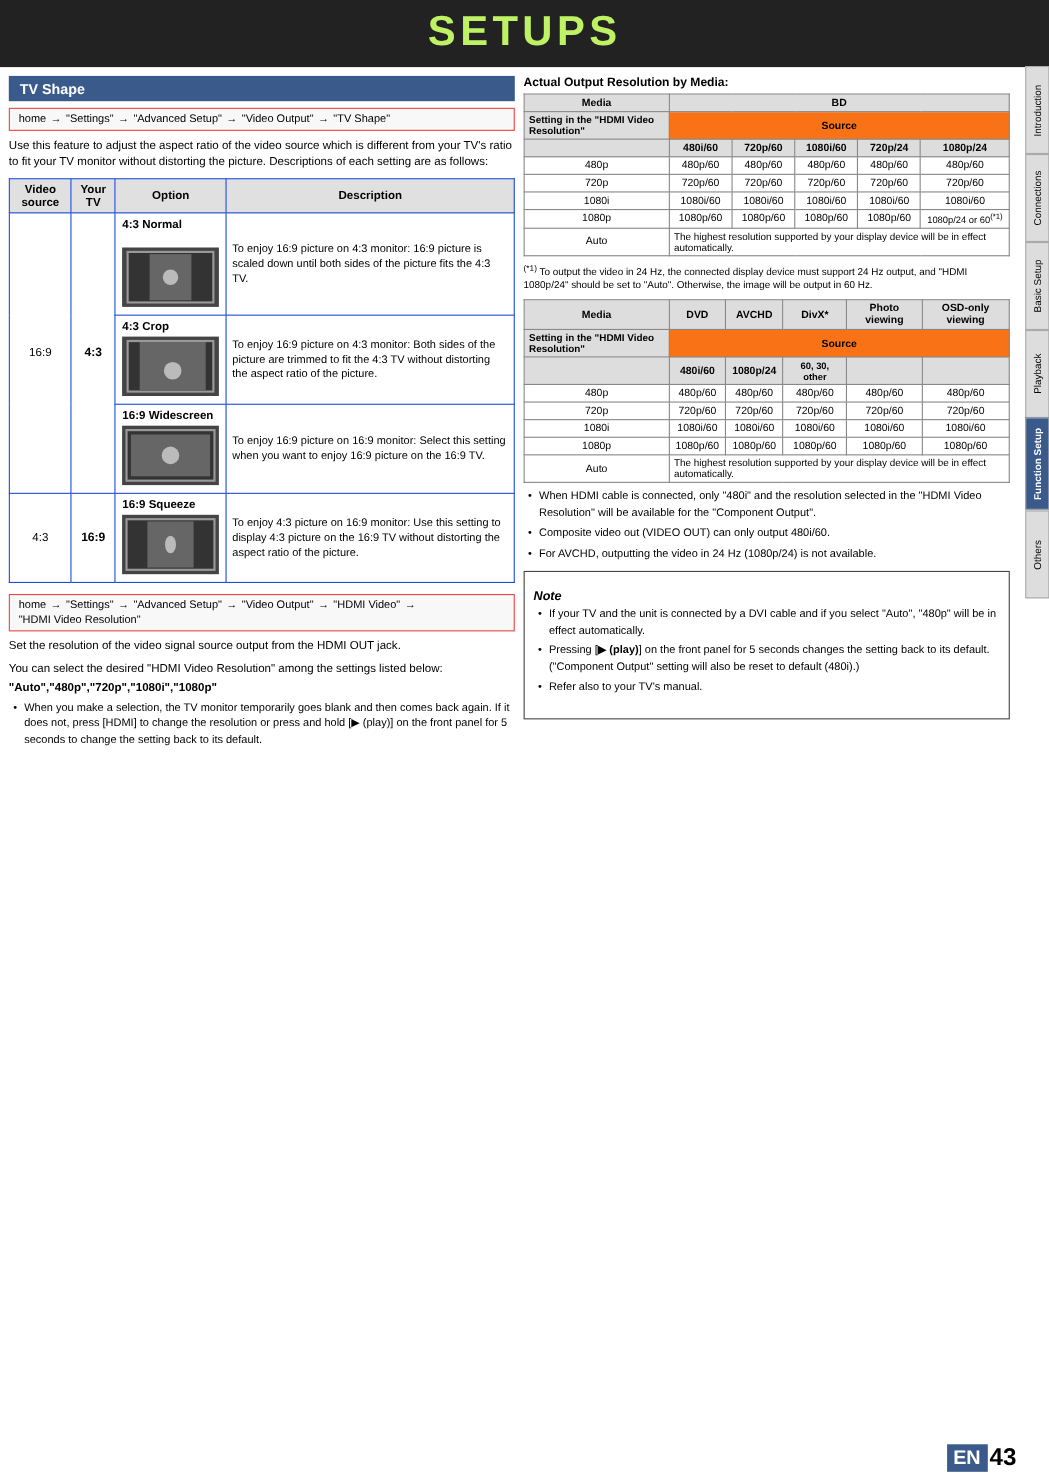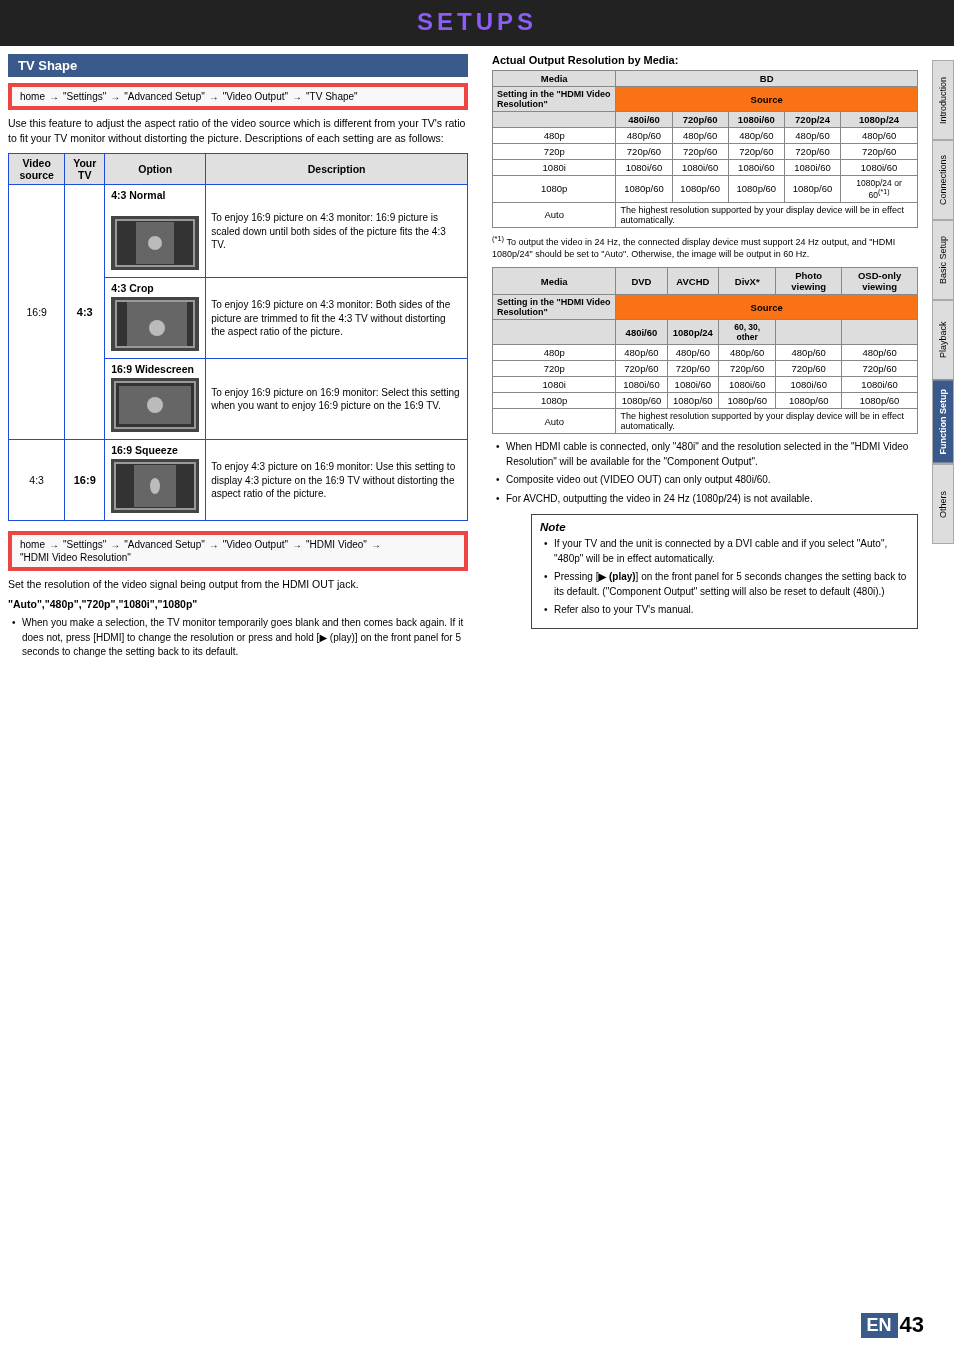--- a/index.html
+++ b/index.html
@@ -7,49 +7,49 @@
       font-family: Arial, sans-serif;
       font-size: 11px;
       background: #fff;
       width: 954px;
       min-height: 1348px;
       position: relative;
       overflow: hidden;
     }
     .page-title {
       background: #222;
-      color: #8b5cf6;
+      color: #bef264;
       text-align: center;
-      font-size: 24px;
+      font-size: 38px;
       font-weight: bold;
       letter-spacing: 4px;
       padding: 8px 0 10px;
     }
     .main-content {
       display: flex;
       padding: 8px;
-      gap: 24px;
+      gap: 8px;
     }
     .left-col {
       flex: 0 0 460px;
       max-width: 460px;
     }
     .right-col {
       flex: 1;
     }
     .section-title {
       background: #3a5a8c;
       color: #fff;
       font-weight: bold;
       font-size: 13px;
       padding: 4px 10px;
       margin-bottom: 6px;
     }
     .breadcrumb-box {
-      border: 4px solid #ef4444;
+      border: 1px solid #ef4444;
       padding: 4px 8px;
       font-size: 10px;
       margin-bottom: 6px;
       display: flex;
       align-items: center;
       flex-wrap: wrap;
       gap: 2px;
       background: #f8f8f8;
     }
     .arrow { margin: 0 2px; }
@@ -132,23 +132,22 @@
       padding-left: 10px;
       position: relative;
     }
     .bullet-list li::before {
       content: '•';
       position: absolute;
       left: 0;
     }
     .note-box {
       border: 1px solid #444;
-      padding: 6px 8px;
+      padding: 16px 8px;
       margin-top: 4px;
-      margin-left: 39px;
     }
     .note-title {
       font-style: italic;
       font-weight: bold;
       font-size: 11.5px;
       margin-bottom: 4px;
     }
     .note-list {
       font-size: 10px;
       line-height: 1.45;
@@ -327,21 +326,22 @@
       <span class="arrow">→</span>
       <span>"Advanced Setup"</span>
       <span class="arrow">→</span>
       <span>"Video Output"</span>
       <span class="arrow">→</span>
       <span>"HDMI Video"</span>
       <span class="arrow">→</span>
       <span>"HDMI Video Resolution"</span>
     </div>
 
-    <p style="font-size:10.5px;margin-bottom:6px;line-height:1.4;">Set the resolution of the video signal being output from the HDMI OUT jack.</p>
+    <p style="font-size:10.5px;margin-bottom:6px;line-height:1.4;">Set the resolution of the video signal source output from the HDMI OUT jack.</p>
+    <p style="font-size:10.5px;margin-bottom:3px;line-height:1.4;">You can select the desired "HDMI Video Resolution" among the settings listed below:</p>
     <p style="font-size:10.5px;margin-bottom:6px;font-weight:bold;">"Auto","480p","720p","1080i","1080p"</p>
 
     <ul class="bullet-list">
       <li>When you make a selection, the TV monitor temporarily goes blank and then comes back again. If it does not, press [HDMI] to change the resolution or press and hold [▶ (play)] on the front panel for 5 seconds to change the setting back to its default.</li>
     </ul>
 
   </div>
 
   <div class="right-col" style="padding-right:28px;">
 

